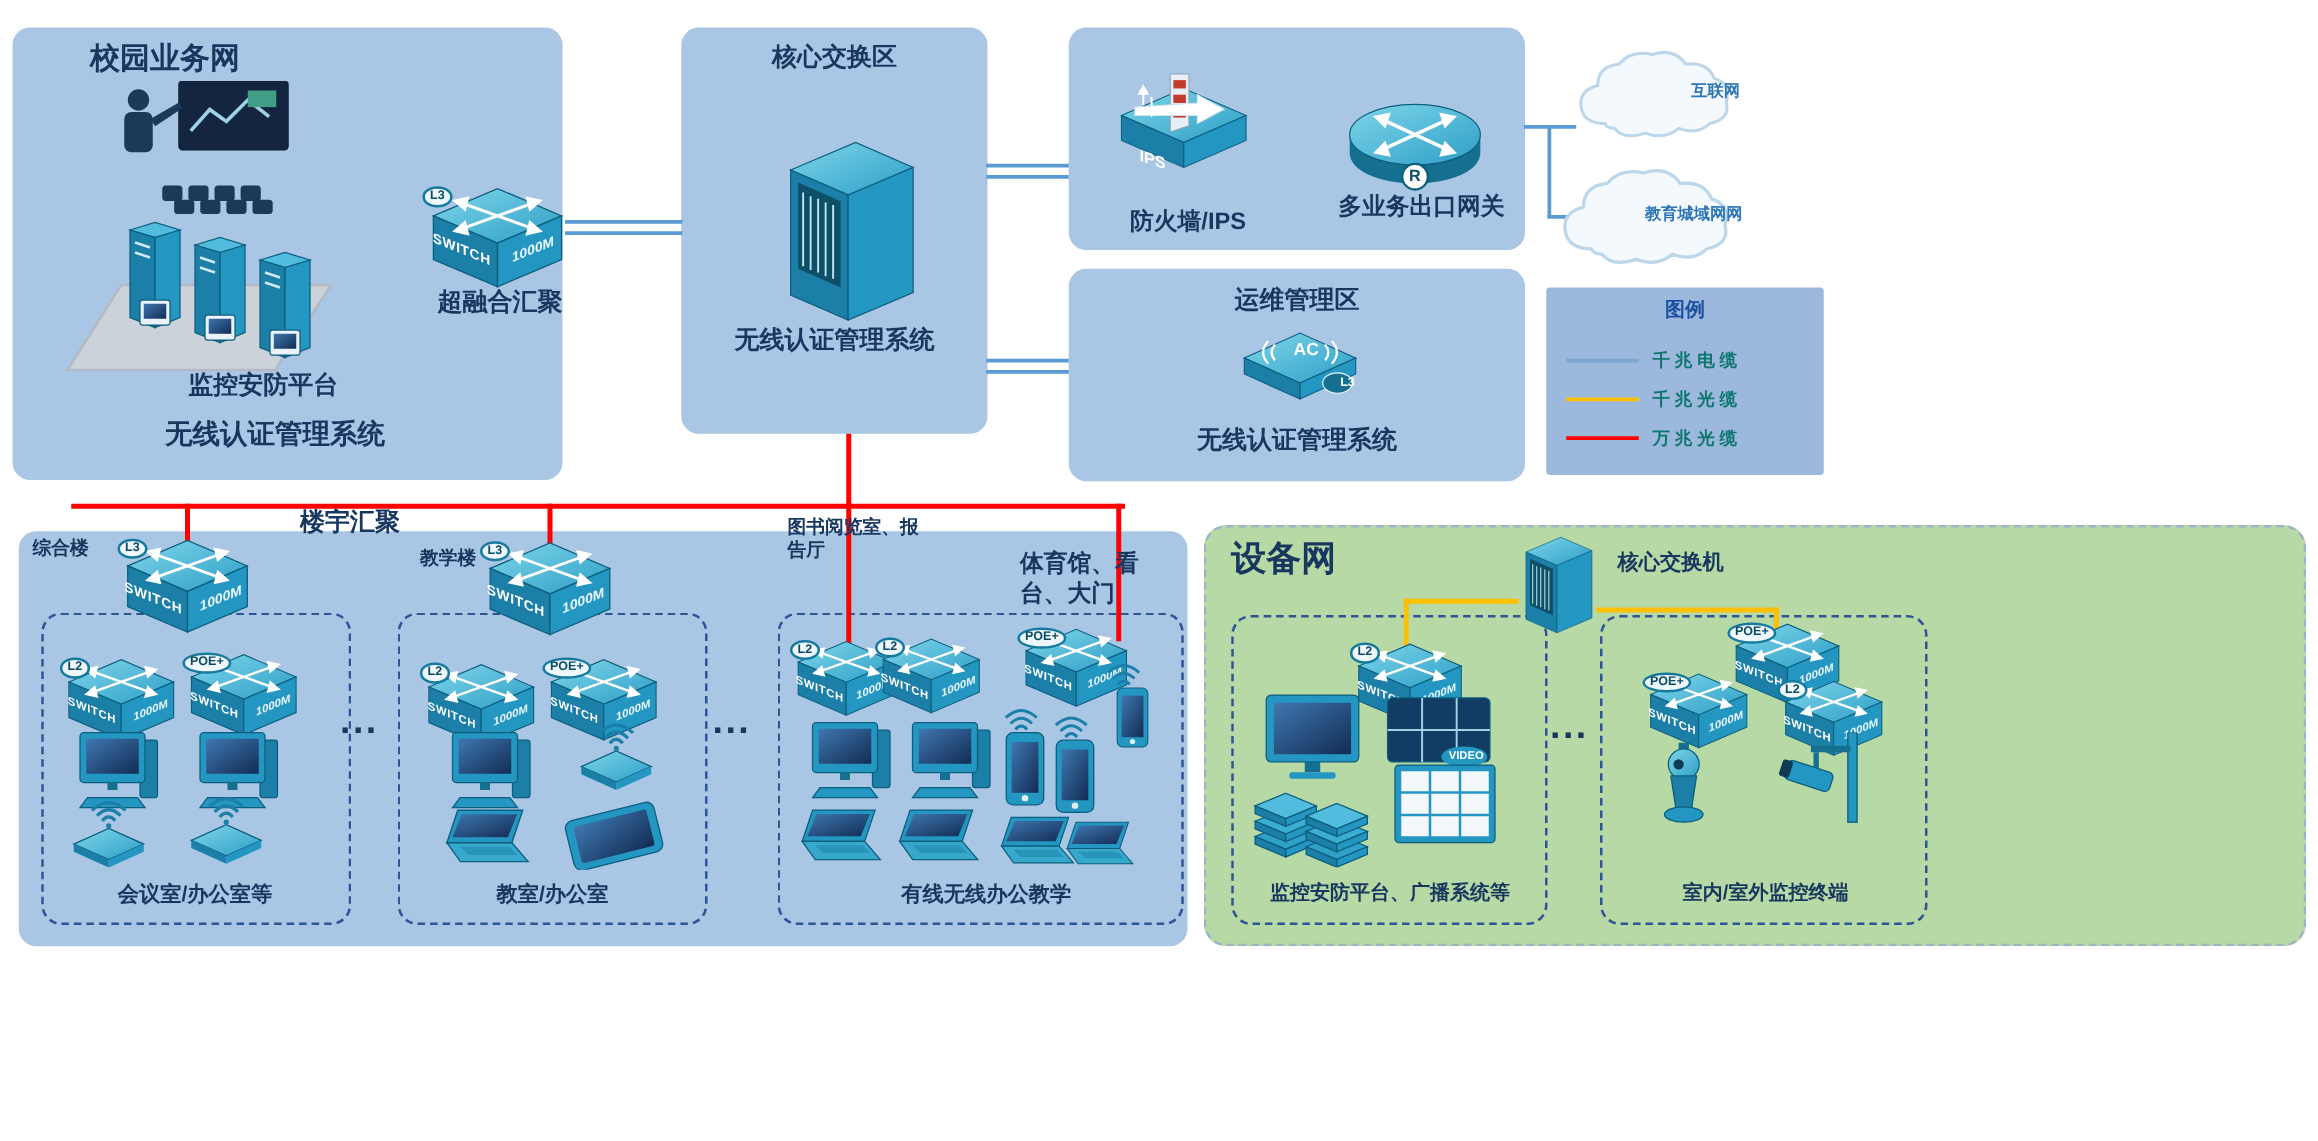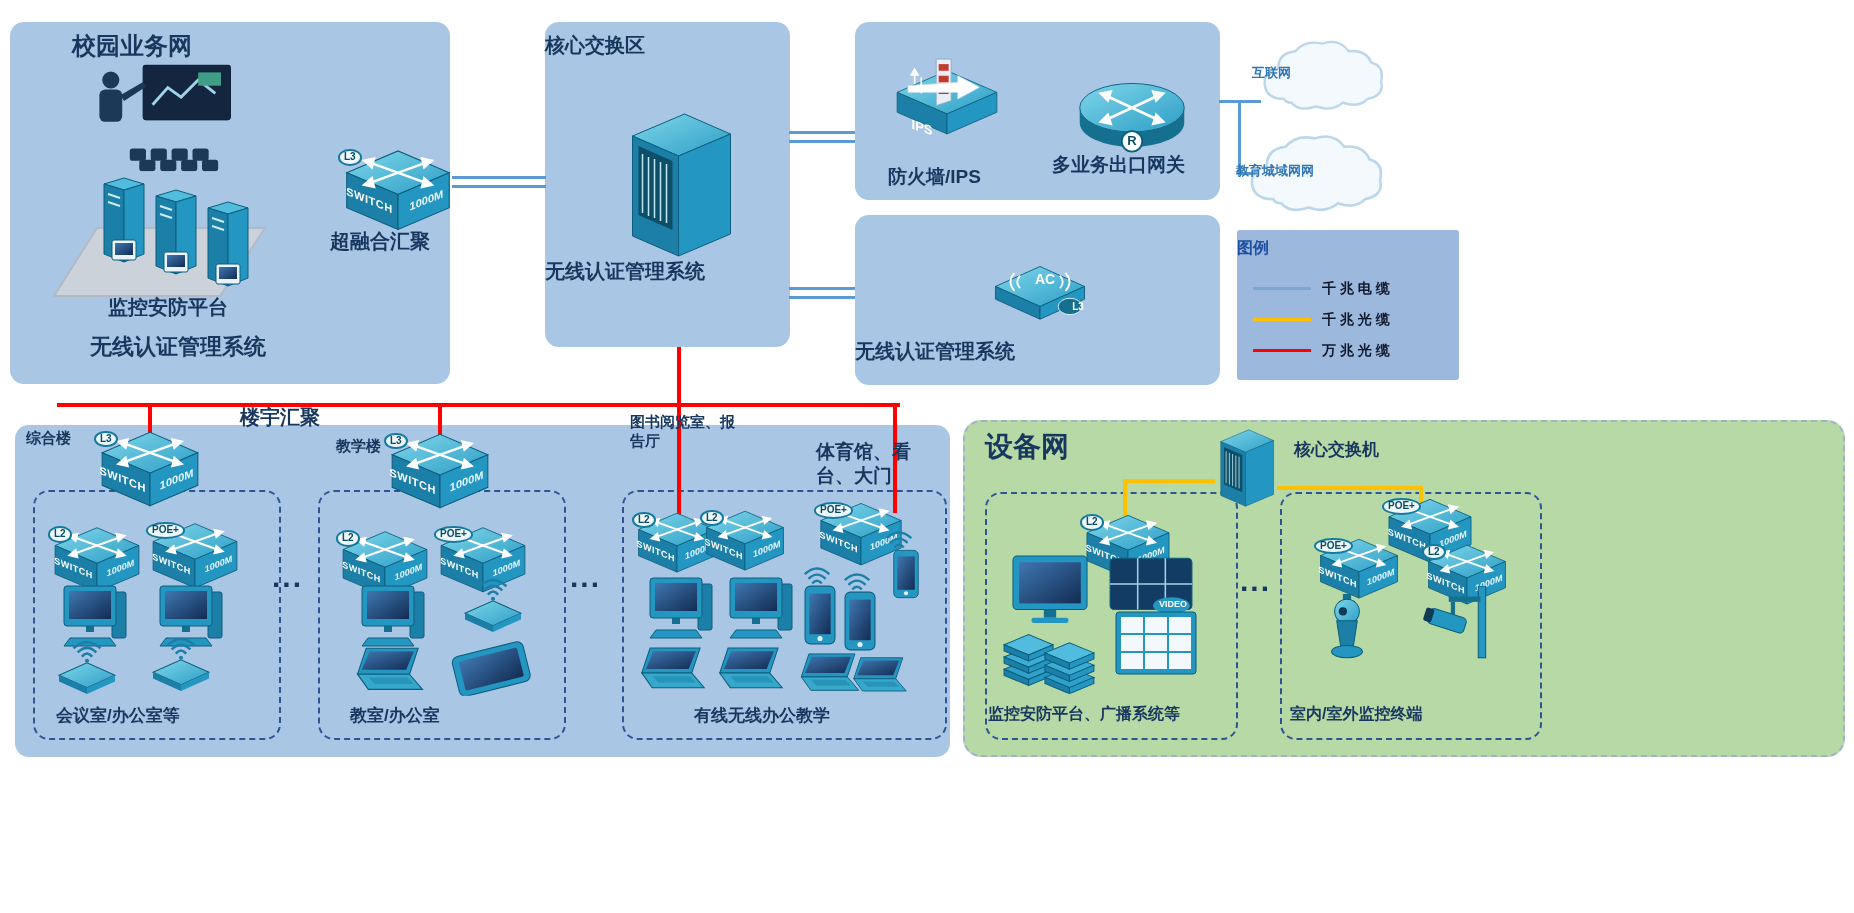--- a/index.html
+++ b/index.html
@@ -2,41 +2,41 @@
 <html><head>
 <meta charset="utf-8">
 <style>
   *{margin:0;padding:0;box-sizing:border-box}
   body{background:#fff;font-family:"Liberation Sans",sans-serif}
   #canvas{position:relative;width:1854px;height:913px;background:#fff;overflow:hidden}
   .panel{position:absolute;border-radius:14px;background:#a9c6e5}
   .equipment-panel{background:#b7d9a5;border:2px dashed #9fb3c8;border-radius:18px}
   .dashed-box{position:absolute;border:2.5px dashed #2f5496;border-radius:16px}
   .lbl{position:absolute;font-weight:bold;color:#17375e;white-space:pre-line}
-  .center{}
-  .blue-text{color:#0f172a}
+  .center{text-align:center}
+  .blue-text{color:#0f766e}
   .hline,.vline{position:absolute}
   .hline.blue{height:3px;background:#5b9bd5}
   .vline.blue{width:3px;background:#5b9bd5}
   .hline.red{height:4px;background:#fe0000}
   .vline.red{width:4px;background:#fe0000}
   .hline.gold{height:4px;background:#ffc000}
   .vline.gold{width:4px;background:#ffc000}
   .dev{position:absolute}
   .dev>svg{width:100%;height:100%;display:block;overflow:visible}
   .badge{position:absolute;left:0;top:6%;background:#eef7fb;border:2px solid #157a9e;border-radius:50%;
          padding:0 4px;font-size:10px;font-weight:bold;color:#0b4a63;line-height:1.25;white-space:nowrap}
   .face-l{position:absolute;left:4%;top:57%;width:44%;text-align:center;transform:skewY(22deg);
           color:#fff;font-weight:bold;font-size:9px;letter-spacing:.5px}
   .face-r{position:absolute;left:52%;top:57%;width:44%;text-align:center;transform:skewY(-22deg);
           color:#e8f5fb;font-weight:bold;font-size:9px}
   .big .face-l,.big .face-r{font-size:11px}
   .overlay{position:absolute;font-weight:bold;color:#fff;text-align:center}
   .legend-line{position:absolute;width:58px;height:3px}
-  .cloud-text{position:absolute;font-weight:bold;color:#2e75b6;font-size:13px;text-align:left}
+  .cloud-text{position:absolute;font-weight:bold;color:#2e75b6;font-size:13px;text-align:right}
   .dots{position:absolute;font-weight:bold;color:#17375e;font-size:30px;letter-spacing:2px}
 </style>
 </head>
 <body>
 
 <div id="canvas">
 
 <svg width="0" height="0" aria-hidden="true" style="position:absolute">
 <defs>
   <linearGradient id="gTop" x1="0" y1="0" x2="1" y2="1">
@@ -654,20 +654,21 @@
 <div class="lbl center" style="left:108px;top:294px;width:205px;font-size:20px">监控安防平台</div>
 <div class="lbl center" style="left:90px;top:332px;width:260px;font-size:22px">无线认证管理系统</div>
 <div class="lbl center" style="left:330px;top:228px;width:140px;font-size:20px">超融合汇聚</div>
 
 <div class="lbl center" style="left:545px;top:32px;width:245px;font-size:20px">核心交换区</div>
 <div class="lbl center" style="left:545px;top:258px;width:245px;font-size:20px">无线认证管理系统</div>
 
 <div class="lbl center" style="left:888px;top:164px;width:125px;font-size:19px">防火墙/IPS</div>
 <div class="lbl center" style="left:1052px;top:152px;width:170px;font-size:19px">多业务出口网关</div>
 
+<div class="lbl center" style="left:855px;top:226px;width:365px;font-size:20px">运维管理区</div>
 <div class="lbl center" style="left:855px;top:338px;width:365px;font-size:20px">无线认证管理系统</div>
 
 <div class="lbl center" style="left:1237px;top:238px;width:222px;font-size:16px;color:#1d50a2">图例</div>
 <div class="lbl blue-text" style="left:1322px;top:280px;font-size:14px">千 兆 电 缆</div>
 <div class="lbl blue-text" style="left:1322px;top:311px;font-size:14px">千 兆 光 缆</div>
 <div class="lbl blue-text" style="left:1322px;top:342px;font-size:14px">万 兆 光 缆</div>
 
 <div class="lbl" style="left:240px;top:404px;font-size:20px">楼宇汇聚</div>
 <div class="lbl" style="left:26px;top:429px;font-size:15px">综合楼</div>
 <div class="lbl" style="left:336px;top:437px;font-size:15px">教学楼</div>

